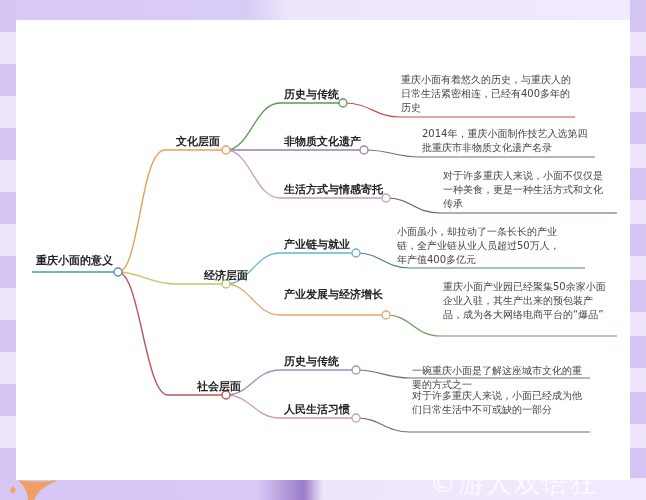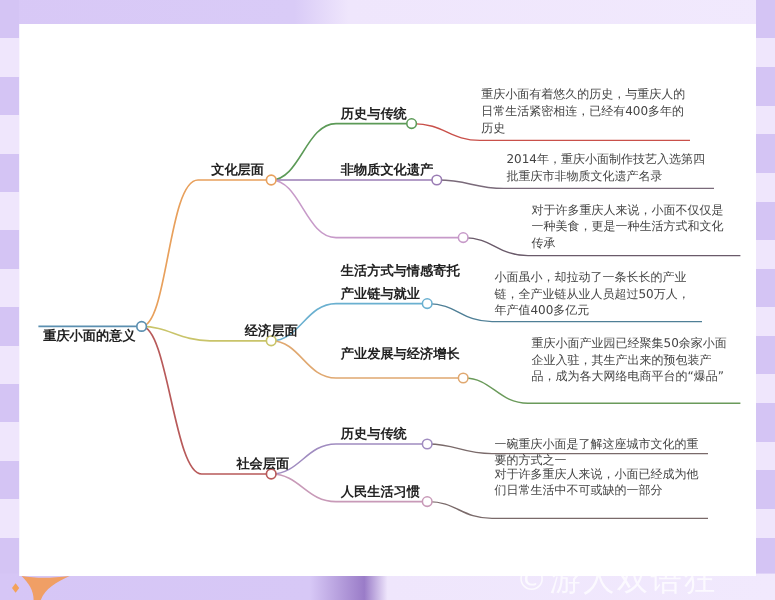--- a/index.html
+++ b/index.html
@@ -91,53 +91,53 @@
   <circle cx="226" cy="395" r="4" fill="#fff" stroke="#b85a5a" stroke-width="1.4"></circle>
   <circle cx="343" cy="103" r="4" fill="#fff" stroke="#5c9a57" stroke-width="1.3"></circle>
   <circle cx="364" cy="150" r="4" fill="#fff" stroke="#9a7cb4" stroke-width="1.3"></circle>
   <circle cx="386" cy="198" r="4" fill="#fff" stroke="#c79ac9" stroke-width="1.3"></circle>
   <circle cx="356" cy="253" r="4" fill="#fff" stroke="#6ab0d0" stroke-width="1.3"></circle>
   <circle cx="386" cy="315" r="4" fill="#fff" stroke="#e0a870" stroke-width="1.3"></circle>
   <circle cx="356" cy="370" r="4" fill="#fff" stroke="#a08cc0" stroke-width="1.3"></circle>
   <circle cx="356" cy="418" r="4" fill="#fff" stroke="#c89ab8" stroke-width="1.3"></circle>
 </svg>
 
-<div class="node" style="left:36px; top:273px;">
+<div class="node" style="left:36px; top:254px;">
   <span>重庆小面的意义</span>
 </div>
 
 <div class="node" style="left:176px; top:135px;">
   <span>文化层面</span>
 </div>
 <div class="node" style="left:284px; top:88px;">
   <span>历史与传统</span>
 </div>
 <div class="leaf" style="left:401px; top:73px; width:170px;">
   <span>重庆小面有着悠久的历史，与重庆人的日常生活紧密相连，已经有400多年的历史</span>
 </div>
 <div class="node" style="left:284px; top:135px;text-align:center;">
   <span>非物质文化遗产</span>
 </div>
 <div class="leaf" style="left:422px; top:127px; width:172px;">
   <span>2014年，重庆小面制作技艺入选第四批重庆市非物质文化遗产名录</span>
 </div>
-<div class="node" style="left:284px; top:183px;margin-top:36px;">
+<div class="node" style="left:284px; top:183px;">
   <span>生活方式与情感寄托</span>
 </div>
 <div class="leaf" style="left:443px; top:169px; width:168px;">
   <span>对于许多重庆人来说，小面不仅仅是一种美食，更是一种生活方式和文化传承</span>
 </div>
 
 <div class="node" style="left:184px; top:269px;padding-left:20px;">
   <span>经济层面</span>
 </div>
 <div class="node" style="left:284px; top:238px;">
   <span>产业链与就业</span>
 </div>
-<div class="leaf" style="left:412px; top:225px; width:170px;">
+<div class="leaf" style="left:397px; top:225px; width:170px;">
   <span>小面虽小，却拉动了一条长长的产业链，全产业链从业人员超过50万人，年产值400多亿元</span>
 </div>
 <div class="node" style="left:284px; top:288px;">
   <span>产业发展与经济增长</span>
 </div>
 <div class="leaf" style="left:443px; top:280px; width:168px;">
   <span>重庆小面产业园已经聚集50余家小面企业入驻，其生产出来的预包装产品，成为各大网络电商平台的“爆品”</span>
 </div>
 
 <div class="node" style="left:176px; top:380px;margin-left:21px;">

